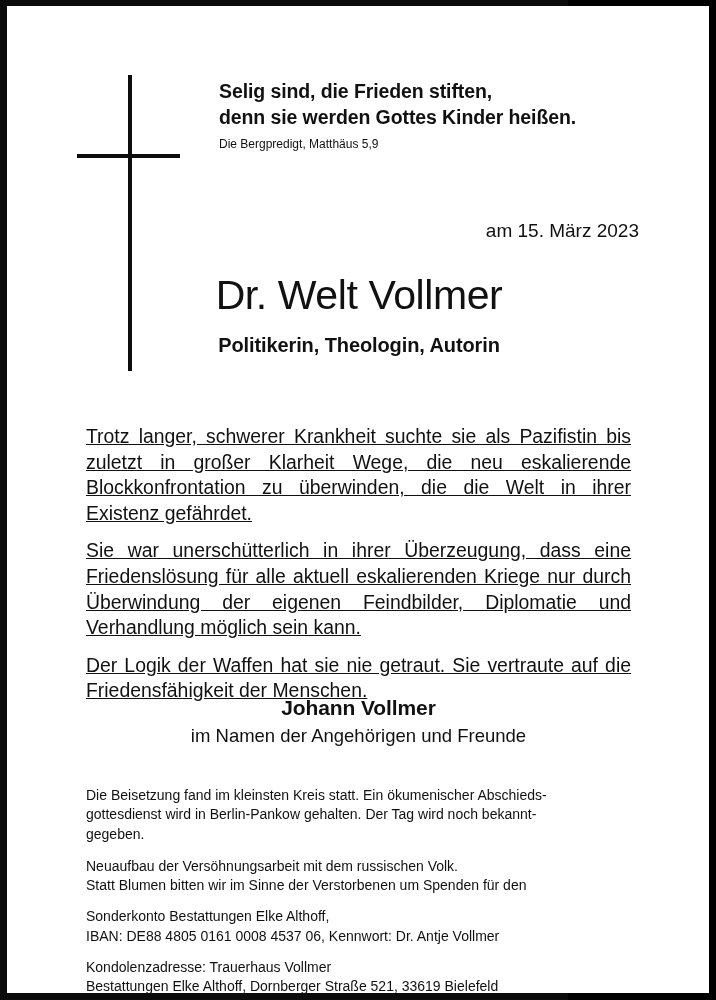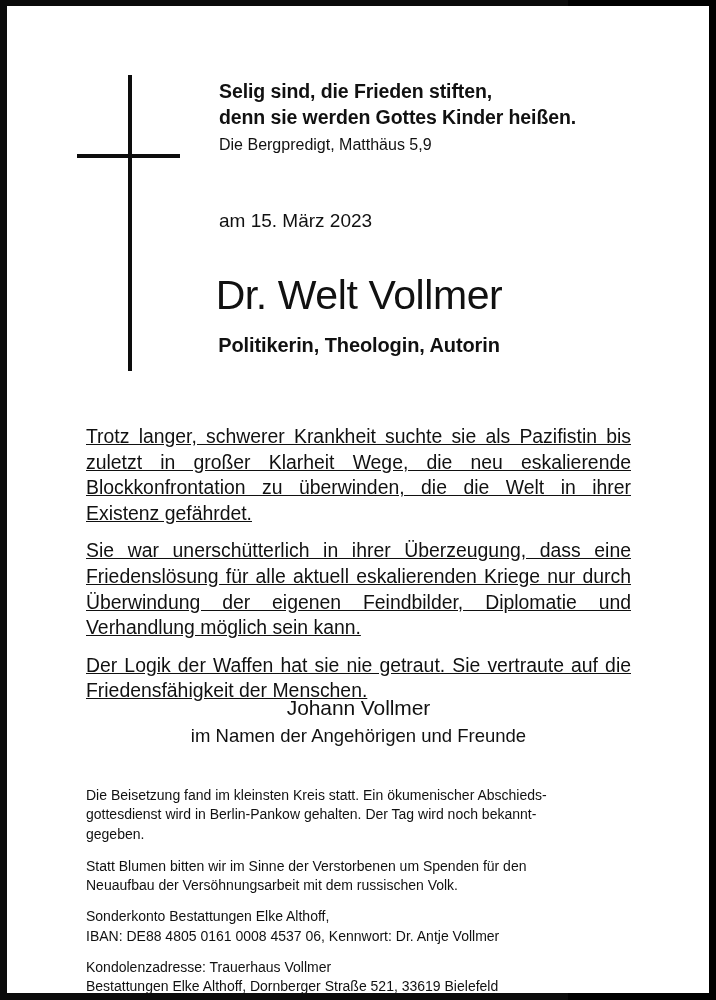--- a/index.html
+++ b/index.html
@@ -86,31 +86,32 @@
   }
   .scripture-line {
     font-size: 19.5px;
     line-height: 26px;
     font-weight: 600;
     letter-spacing: -0.1px;
     white-space: nowrap;
   }
   .scripture-source {
     margin-top: 5px;
-    font-size: 16px;
+    font-size: 12px;
     line-height: 19px;
     font-weight: 400;
     white-space: nowrap;
   }
 
   .passing-block {
     position: absolute;
     left: 0;
-    top: 202px;
+    top: 212px;
     width: 420px;
+    text-align: right;
   }
   .passing-line {
     font-size: 19px;
     line-height: 26px;
     font-weight: 400;
     white-space: nowrap;
   }
 
   .deceased-block {
     position: absolute;
@@ -160,21 +161,21 @@
   .signature-region {
     position: absolute;
     left: 79px;
     top: 688px;
     width: 545px;
     text-align: center;
   }
   .signature-name {
     font-size: 21px;
     line-height: 28px;
-    font-weight: 400;
+    font-weight: 700;
     letter-spacing: -0.1px;
   }
   .signature-onbehalf {
     margin-top: 1px;
     font-size: 18.5px;
     line-height: 25px;
     font-weight: 400;
   }
 
   
@@ -248,22 +249,22 @@
 
     <div class="fineprint-region">
 
       <p class="fineprint-paragraph">
         <span class="fineprint-line">Die Beisetzung fand im kleinsten Kreis statt. Ein ökumenischer Abschieds-</span>
         <span class="fineprint-line">gottesdienst wird in Berlin-Pankow gehalten. Der Tag wird noch bekannt-</span>
         <span class="fineprint-line">gegeben.</span>
       </p>
 
       <p class="fineprint-paragraph tight">
+        <span class="fineprint-line">Neuaufbau der Versöhnungsarbeit mit dem russischen Volk.</span>
         <span class="fineprint-line">Statt Blumen bitten wir im Sinne der Verstorbenen um Spenden für den</span>
-        <span class="fineprint-line">Neuaufbau der Versöhnungsarbeit mit dem russischen Volk.</span>
       </p>
 
       <p class="fineprint-paragraph tight">
         <span class="fineprint-line">Sonderkonto Bestattungen Elke Althoff,</span>
         <span class="fineprint-line">IBAN: DE88 4805 0161 0008 4537 06, Kennwort: Dr. Antje Vollmer</span>
       </p>
 
       <p class="fineprint-paragraph">
         <span class="fineprint-line">Kondolenzadresse: Trauerhaus Vollmer</span>
         <span class="fineprint-line">Bestattungen Elke Althoff, Dornberger Straße 521, 33619 Bielefeld</span>

